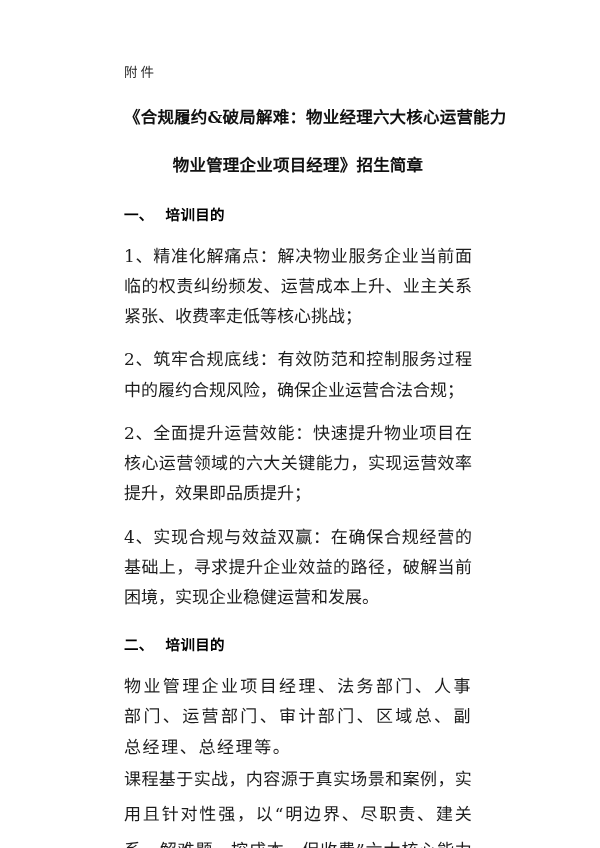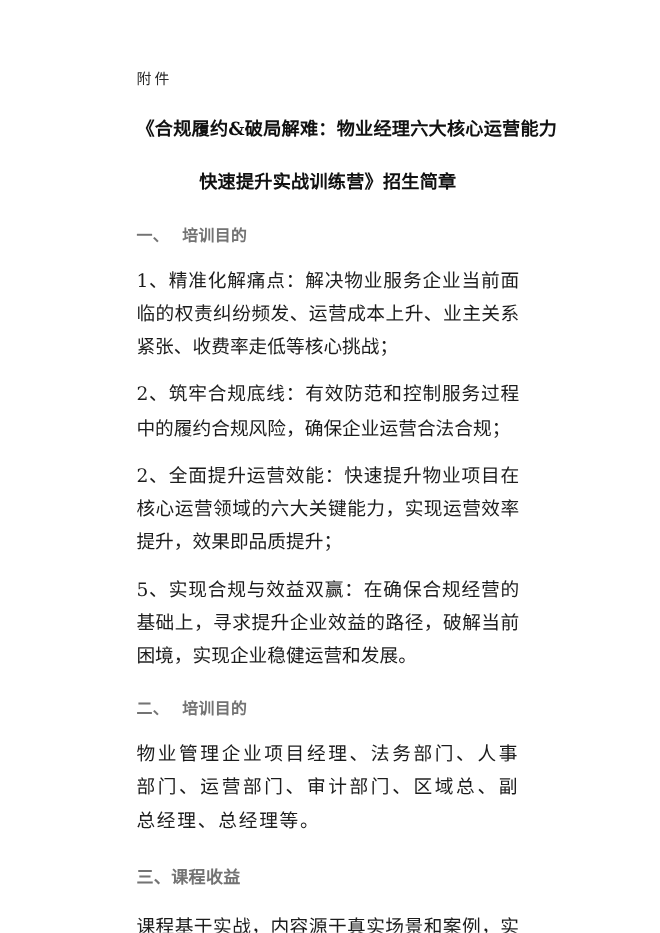--- a/index.html
+++ b/index.html
@@ -47,21 +47,21 @@
     white-space: nowrap;
     margin-top: 16px;
   }
 
   
   .sec-head {
     margin: 22px 0 15px 0;
     font-weight: 700;
     font-size: 14.5px;
     line-height: 1.5;
-    color: #737373;
+    color: #000000;
     letter-spacing: 0.3px;
   }
   .sec-head .num {
     margin-right: 12px;
   }
   .sec-head.tight .num {
     margin-right: 0;
   }
   .sec-head.h3 {
     font-size: 15.5px;
@@ -101,40 +101,37 @@
 </style>
 </head>
 <body>
 
 <div class="page">
 
   <div class="attach-label">附件</div>
 
   <h1 class="doc-title">
     <span class="tline">《合规履约&amp;破局解难：物业经理六大核心运营能力</span>
-    <span class="tline">快速提升实战训练营》招生简章</span>
+    <span class="tline">物业管理企业项目经理》招生简章</span>
   </h1>
 
   <section class="sec-block">
     <h2 class="sec-head">
       <span class="num">一、</span><span>培训目的</span>
     </h2>
     <p class="para">1、精准化解痛点：解决物业服务企业当前面临的权责纠纷频发、运营成本上升、业主关系紧张、收费率走低等核心挑战；</p>
     <p class="para">2、筑牢合规底线：有效防范和控制服务过程中的履约合规风险，确保企业运营合法合规；</p>
     <p class="para">2、全面提升运营效能：快速提升物业项目在核心运营领域的六大关键能力，实现运营效率提升，效果即品质提升；</p>
-    <p class="para">5、实现合规与效益双赢：在确保合规经营的基础上，寻求提升企业效益的路径，破解当前困境，实现企业稳健运营和发展。</p>
+    <p class="para">4、实现合规与效益双赢：在确保合规经营的基础上，寻求提升企业效益的路径，破解当前困境，实现企业稳健运营和发展。</p>
   </section>
 
   <section class="sec-block">
     <h2 class="sec-head">
       <span class="num">二、</span><span>培训目的</span>
     </h2>
     <p class="para spaced">物业管理企业项目经理、法务部门、人事部门、运营部门、审计部门、区域总、副总经理、总经理等。</p>
   </section>
 
   <section class="sec-block">
-    <h2 class="sec-head h3 tight">
-      <span class="num">三、</span><span>课程收益</span>
-    </h2>
     <p class="para loose">课程基于实战，内容源于真实场景和案例，实用且针对性强，以“明边界、尽职责、建关系、解难题、控成本、促收费”六大核心能力为主线，深入浅出讲解，破解当前困境，老手提升，传授“既让业主满意，又让企业盈利”的实战方法论，助力企业实现“履约有能力、服务有口碑、管理有效率、经营有利润”的可持续发展目标。</p>
   </section>
 
 </div>
 
 </body></html>

